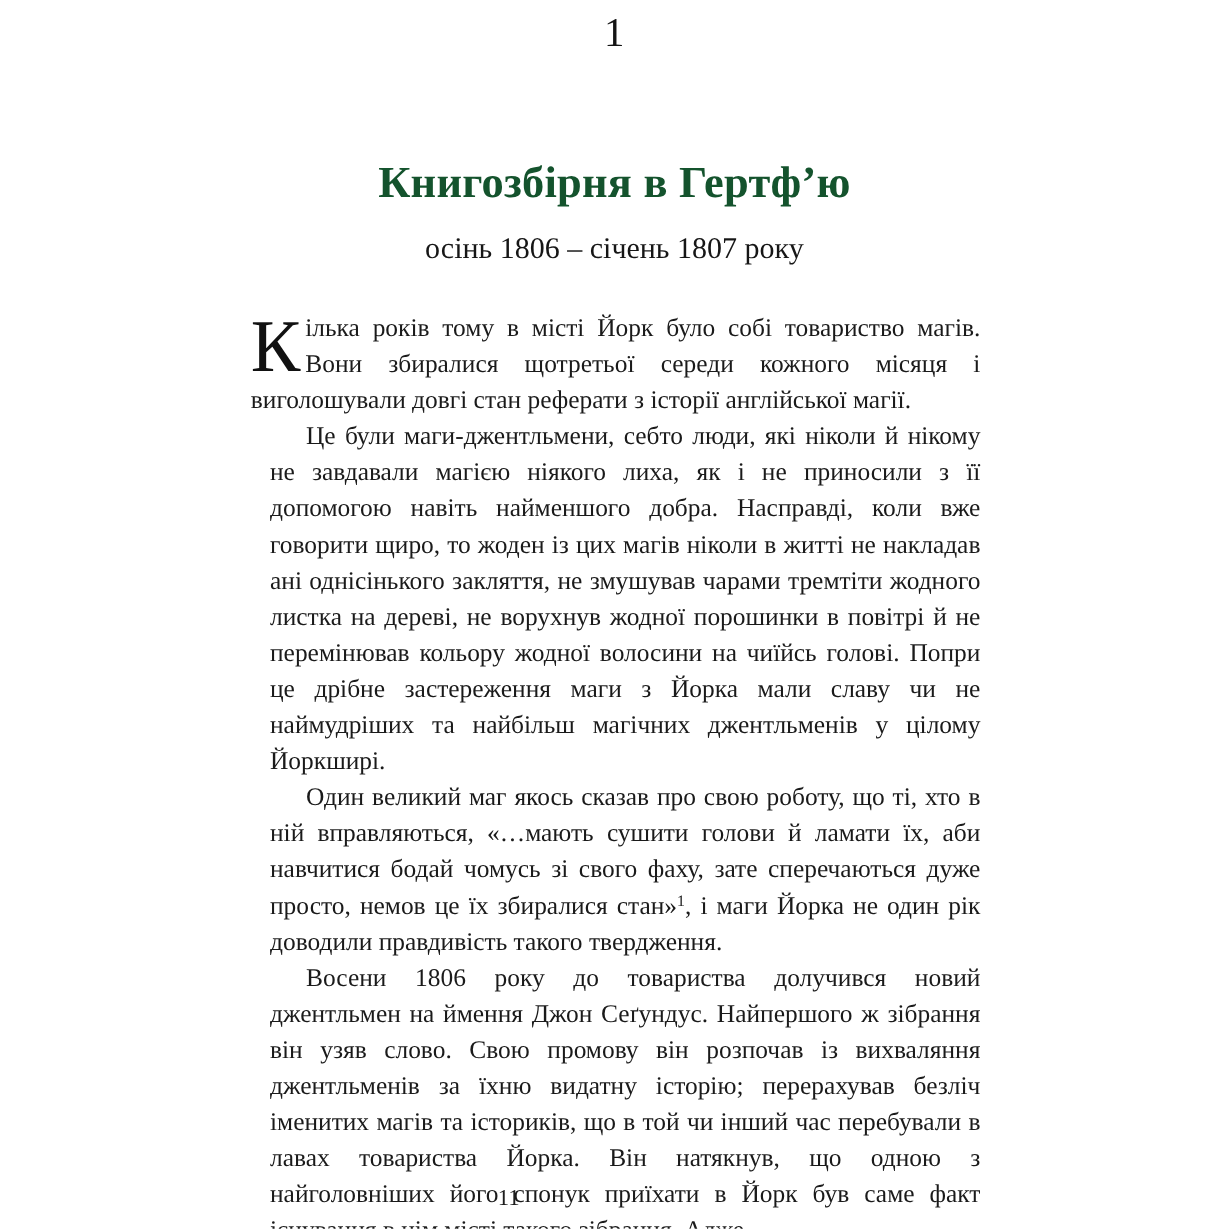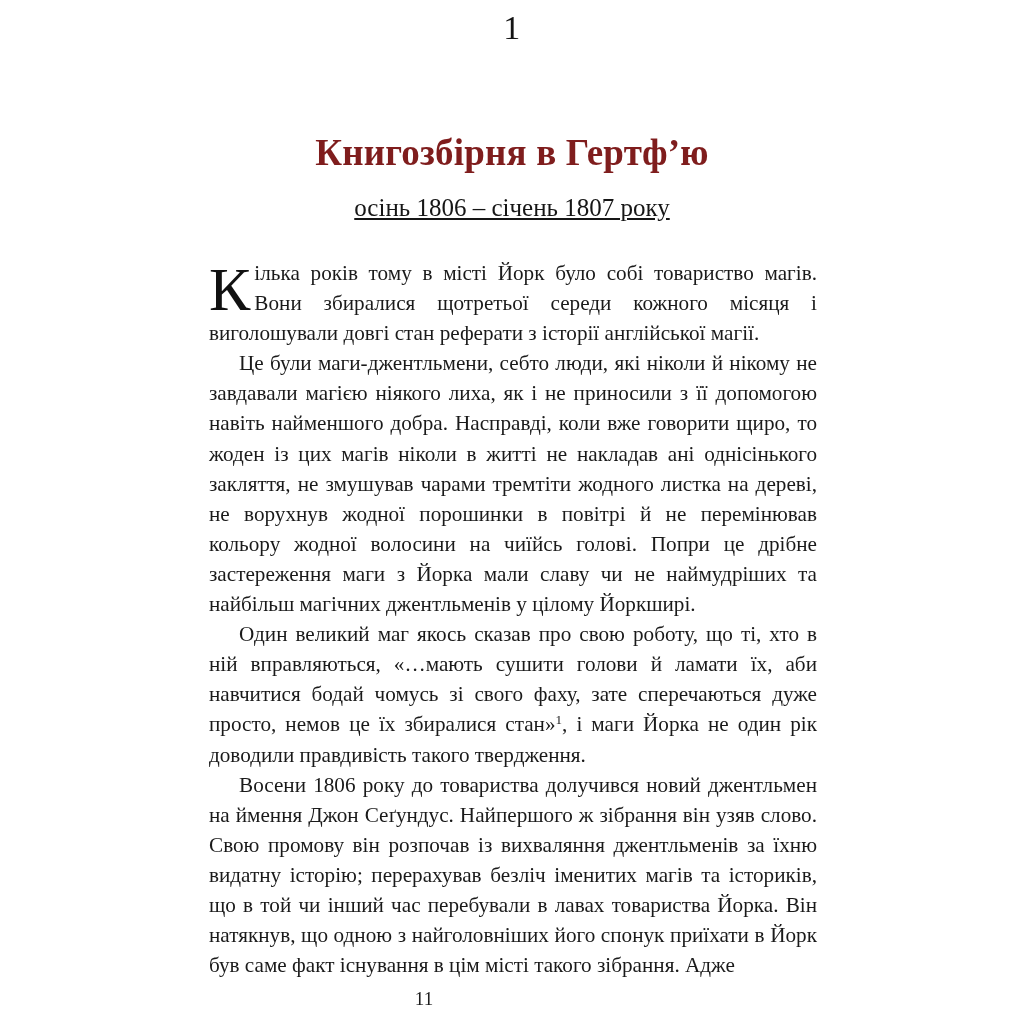--- a/index.html
+++ b/index.html
@@ -39,36 +39,35 @@
   
   .chapter-title {
     position: absolute;
     top: 104px;
     left: 0;
     width: 1024px;
     text-align: center;
     font-size: 37px;
     line-height: 48px;
     font-weight: bold;
-    color: #7f1d1d;
+    color: #14532d;
     letter-spacing: 0.2px;
   }
 
   
   .chapter-subtitle {
     position: absolute;
     top: 191px;
     left: 0;
     width: 1024px;
     text-align: center;
     font-size: 25px;
     line-height: 34px;
     color: #161616;
     font-weight: normal;
-    text-decoration: underline;
   }
 
   
   .body-block {
     position: absolute;
     top: 258px;
     left: 209px;
     width: 608px;
   }
 
@@ -76,20 +75,21 @@
     margin: 0;
     font-size: 21.2px;
     line-height: 30.1px;
     text-align: justify;
     text-justify: inter-word;
     color: #1a1a1a;
     hyphens: manual;
   }
   .body-para + .body-para {
     text-indent: 30px;
+    margin-left: 16px;
   }
 
   
   .body-para.first::first-letter {
     float: left;
     font-size: 62px;
     line-height: 56px;
     padding-right: 4px;
     padding-top: 2px;
     margin-top: 1px;

